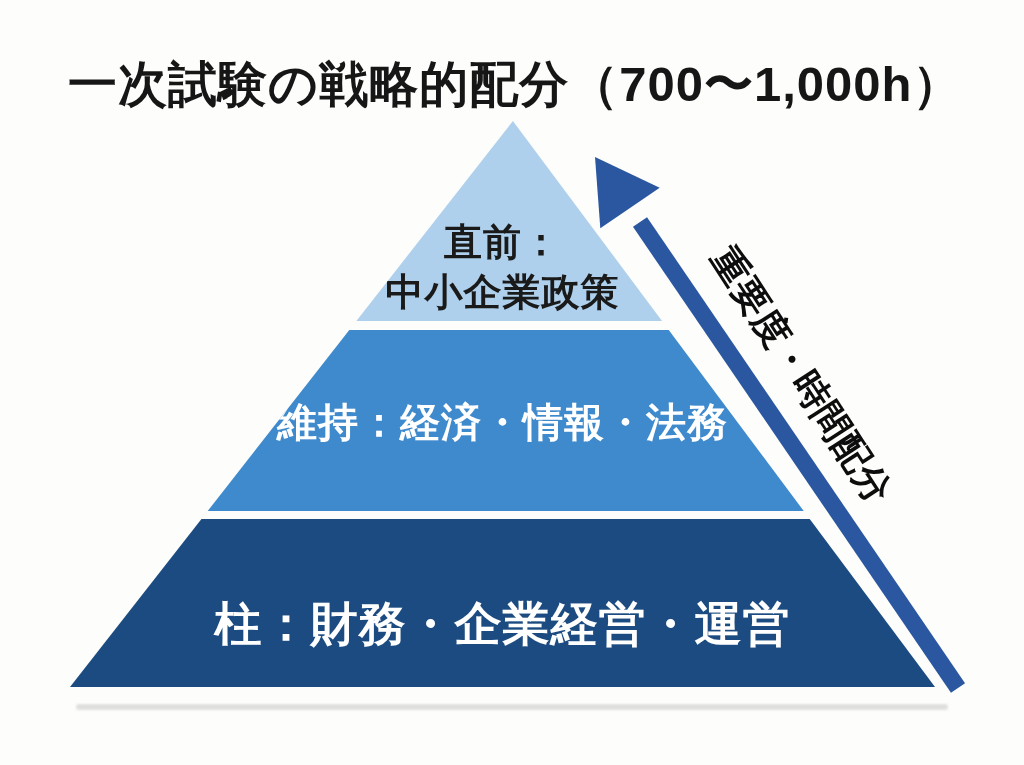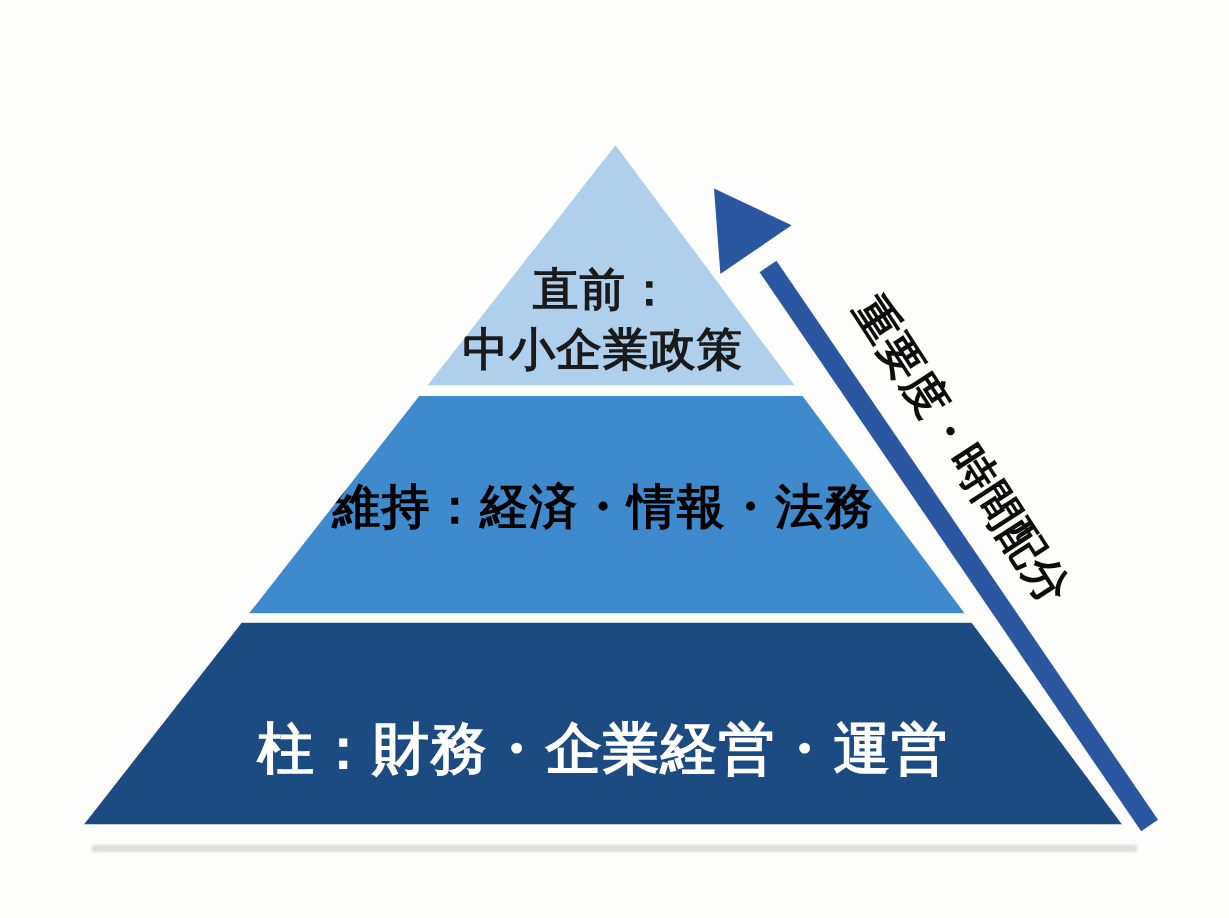--- a/index.html
+++ b/index.html
@@ -103,32 +103,33 @@
     letter-spacing: 0;
     color: #0d0d0d;
     white-space: nowrap;
   }
 </style>
 </head>
 <body>
 
 <div class="canvas" style="background: rgb(253, 253, 251);">
 
+  <h1 class="title">一次試験の戦略的配分（700〜1,000h）</h1>
 
   <div class="pyramid">
 
     <div class="tier tier-top" style="background-color: rgb(174, 208, 236);">
       <div class="tier-top-text" style="color: rgb(26, 26, 26);">
         <div>直前：</div>
         <div>中小企業政策</div>
       </div>
     </div>
 
     <div class="tier tier-middle" style="background-color: rgb(63, 138, 204);">
-      <span class="tier-label" style="color: #000000;">維持：経済・情報・法務</span>
+      <span class="tier-label" style="color: #ffffff;">維持：経済・情報・法務</span>
     </div>
 
     <div class="tier tier-bottom" style="background-color: rgb(27, 75, 128);">
       <span class="tier-label" style="color: rgb(255, 255, 255);">柱：財務・企業経営・運営</span>
     </div>
 
   </div>
 
   <div class="base-shadow"></div>
 

